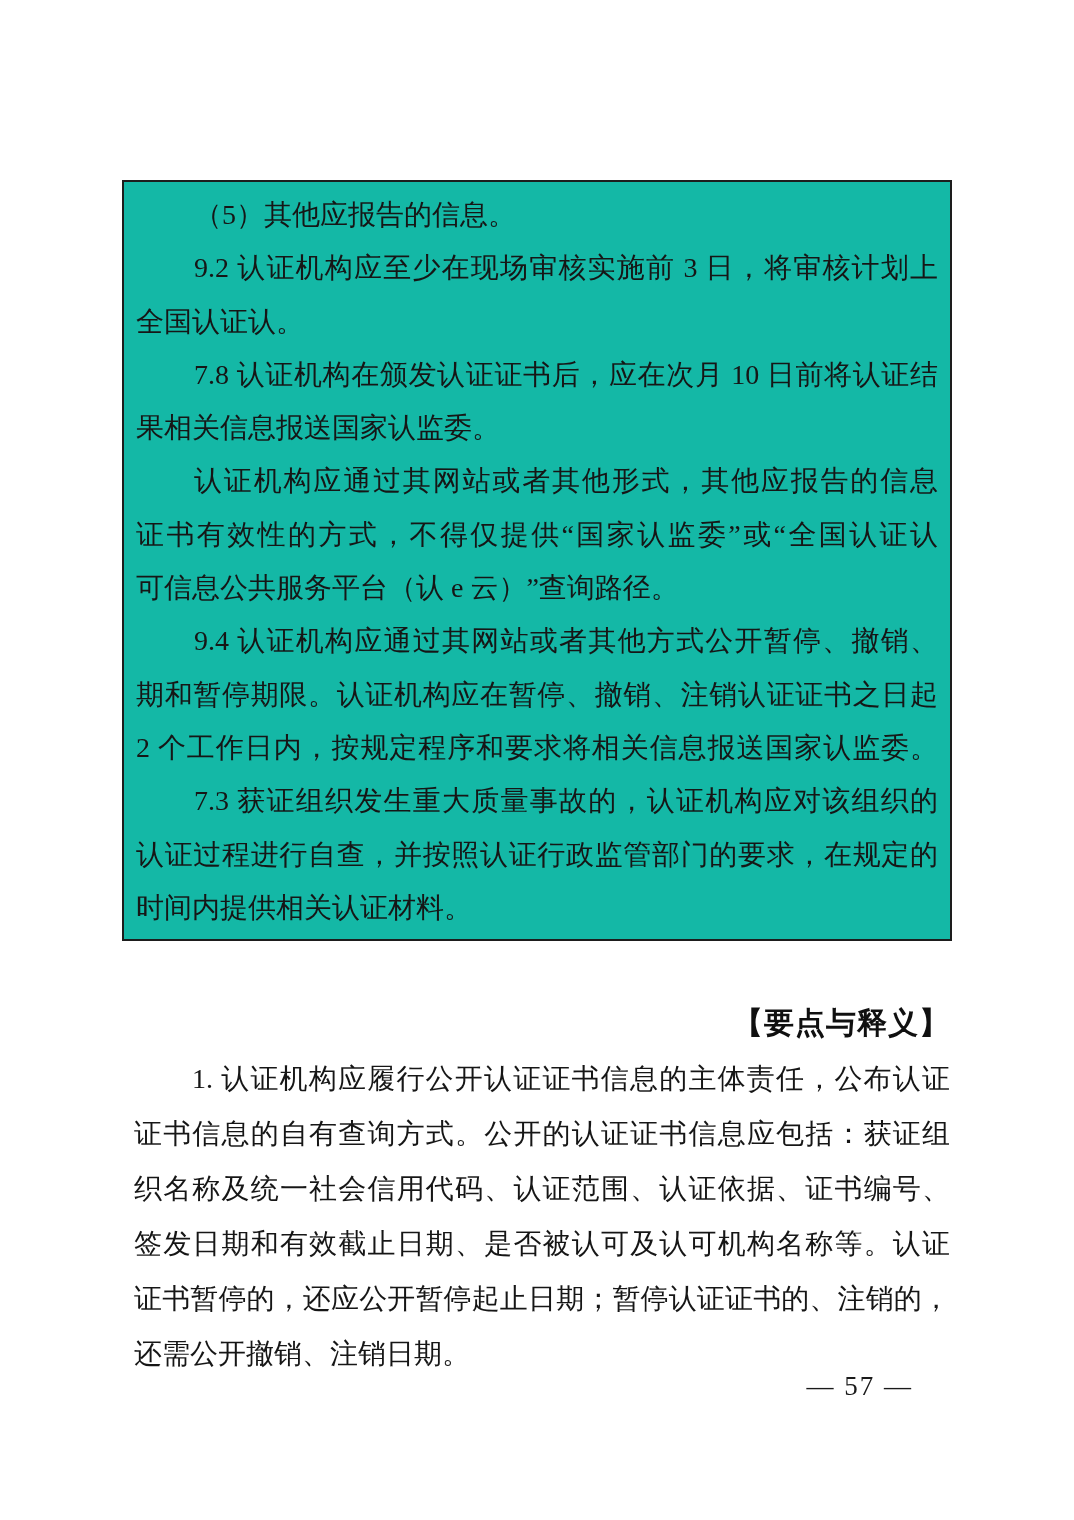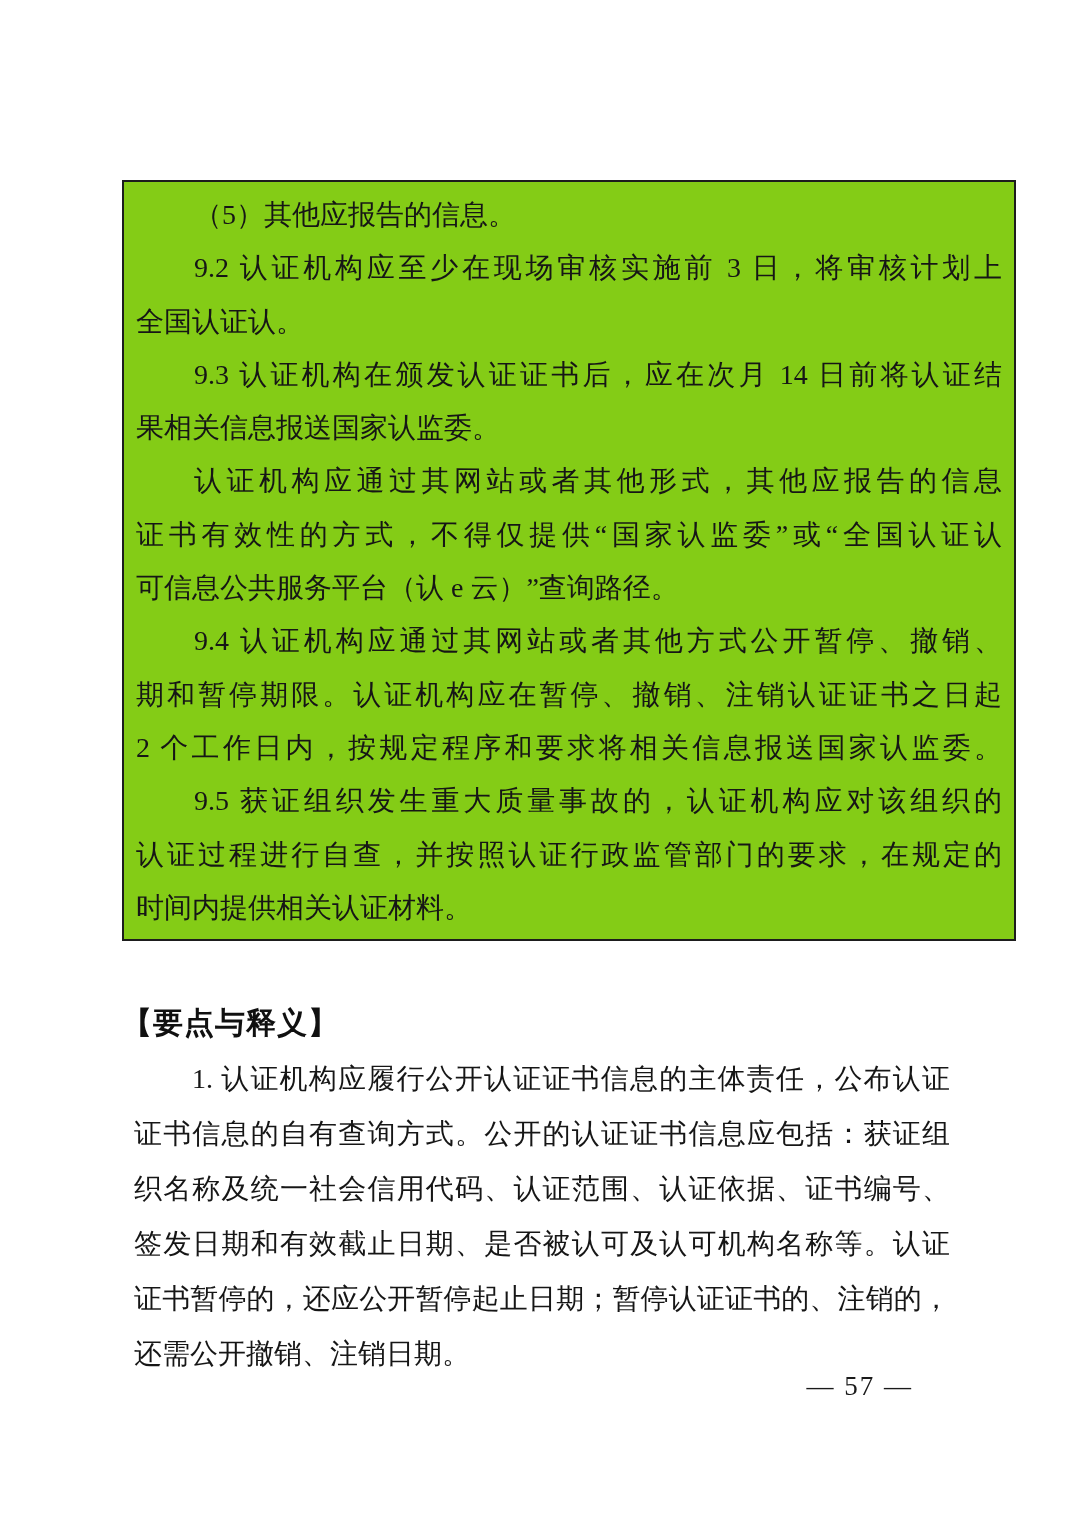--- a/index.html
+++ b/index.html
@@ -14,25 +14,25 @@
     background: #ffffff;
     color: #141414;
     font-family: "Liberation Serif", "DejaVu Serif", serif;
     overflow: hidden;
   }
   
   .clause-box {
     position: absolute;
     left: 122px;
     top: 180px;
-    width: 894px;
+    width: 830px;
     box-sizing: border-box;
     border: 2px solid #1d1d1d;
     padding: 6px 12px 5px 12px;
-    background: #84cc16;
+    background: #14b8a6;
   }
   .ln {
     font-size: 28px;
     height: 53.3px;
     line-height: 53.3px;
     white-space: normal;
     overflow: hidden;
     color: #161616;
   }
   .ind {
@@ -51,20 +51,21 @@
   }
   .notes-heading {
     font-family: "Liberation Sans", "DejaVu Sans", sans-serif;
     font-weight: bold;
     font-size: 30px;
     height: 56px;
     line-height: 56px;
     color: #101010;
     margin-left: -12px;
     letter-spacing: 1px;
+    text-align: right;
   }
   .notes .ln {
     height: 55px;
     line-height: 55px;
   }
   
   .page-number {
     position: absolute;
     top: 1370px;
     right: 161px;
@@ -78,29 +79,29 @@
 </style>
 </head>
 <body>
 
 <div class="page">
 
   <div class="clause-box">
     <div class="ln ind">（5）其他应报告的信息。</div>
     <div class="ln ind full">9.2 认证机构应至少在现场审核实施前 3 日，将审核计划上</div>
     <div class="ln">全国认证认。</div>
-    <div class="ln ind full">9.3 认证机构在颁发认证证书后，应在次月 14 日前将认证结</div>
+    <div class="ln ind full">7.8 认证机构在颁发认证证书后，应在次月 10 日前将认证结</div>
     <div class="ln">果相关信息报送国家认监委。</div>
     <div class="ln ind full">认证机构应通过其网站或者其他形式，其他应报告的信息</div>
     <div class="ln full">证书有效性的方式，不得仅提供“国家认监委”或“全国认证认</div>
     <div class="ln">可信息公共服务平台（认 e 云）”查询路径。</div>
     <div class="ln ind full">9.4 认证机构应通过其网站或者其他方式公开暂停、撤销、</div>
     <div class="ln full">期和暂停期限。认证机构应在暂停、撤销、注销认证证书之日起</div>
     <div class="ln full">2 个工作日内，按规定程序和要求将相关信息报送国家认监委。</div>
-    <div class="ln ind full">9.5 获证组织发生重大质量事故的，认证机构应对该组织的</div>
+    <div class="ln ind full">7.3 获证组织发生重大质量事故的，认证机构应对该组织的</div>
     <div class="ln full">认证过程进行自查，并按照认证行政监管部门的要求，在规定的</div>
     <div class="ln">时间内提供相关认证材料。</div>
   </div>
 
   <div class="notes">
     <div class="notes-heading">【要点与释义】</div>
     <div class="ln ind full">1. 认证机构应履行公开认证证书信息的主体责任，公布认证</div>
     <div class="ln full">证书信息的自有查询方式。公开的认证证书信息应包括：获证组</div>
     <div class="ln full">织名称及统一社会信用代码、认证范围、认证依据、证书编号、</div>
     <div class="ln full">签发日期和有效截止日期、是否被认可及认可机构名称等。认证</div>

